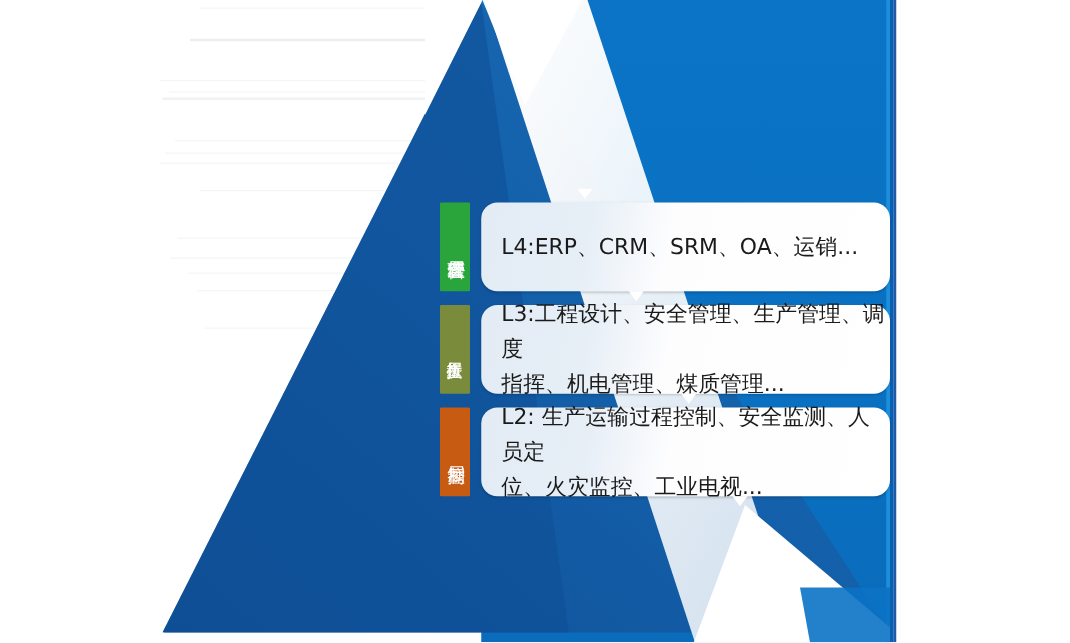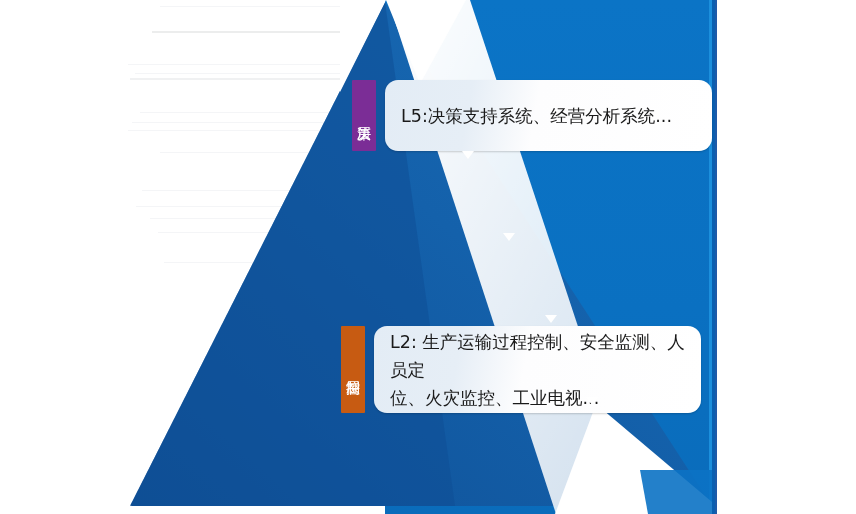--- a/index.html
+++ b/index.html
@@ -123,33 +123,40 @@
     <polygon points="596,404 712,502 712,514 555,514" fill="#ffffff"></polygon>
     <polygon points="612,452 712,514 640,514" fill="#ffffff"></polygon>
 
     <polygon points="640,470 712,470 712,514 648,514" fill="#0b72c4" opacity=".9"></polygon>
 
     <polygon points="0,0 386,0 130,506 0,506" fill="#ffffff" opacity="0"></polygon>
   </svg>
 
   <div class="rows">
 
-    <div class="row" style="left:352px;top:80px;width:360px;height:71px;">
-      <div class="tab" style="background:#7b2d96;">决策层</div>
+    <div class="arrow" style="left:462px;top:151px;"></div>
+
+    <div class="row" style="left:352px;top:162px;width:360px;height:71px;">
+      <div class="tab" style="background:#2aa53b;">经营管理层</div>
       <div class="card">
-        <span class="card-text">L5:决策支持系统、经营分析系统...</span>
+        <span class="card-text">L4:ERP、CRM、SRM、OA、运销...</span>
       </div>
     </div>
-    <div class="arrow" style="left:462px;top:151px;"></div>
-
     <div class="arrow" style="left:503px;top:233px;"></div>
 
+    <div class="row" style="left:352px;top:244px;width:360px;height:71px;">
+      <div class="tab" style="background:#7a8c3c;font-size:12.5px;line-height:13px;">生产执行层</div>
+      <div class="card">
+        <span class="card-text">L3:工程设计、安全管理、生产管理、调度
+指挥、机电管理、煤质管理...</span>
+      </div>
+    </div>
     <div class="arrow" style="left:545px;top:315px;"></div>
 
-    <div class="row" style="left:341px;top:326px;width:360px;height:87px;">
+    <div class="row" style="left:352px;top:326px;width:360px;height:71px;">
       <div class="tab" style="background:#c75b12;">控制层</div>
       <div class="card">
         <span class="card-text">L2: 生产运输过程控制、安全监测、人员定
 位、火灾监控、工业电视...</span>
       </div>
     </div>
     <div class="arrow" style="left:586px;top:397px;"></div>
 
 
   </div>

